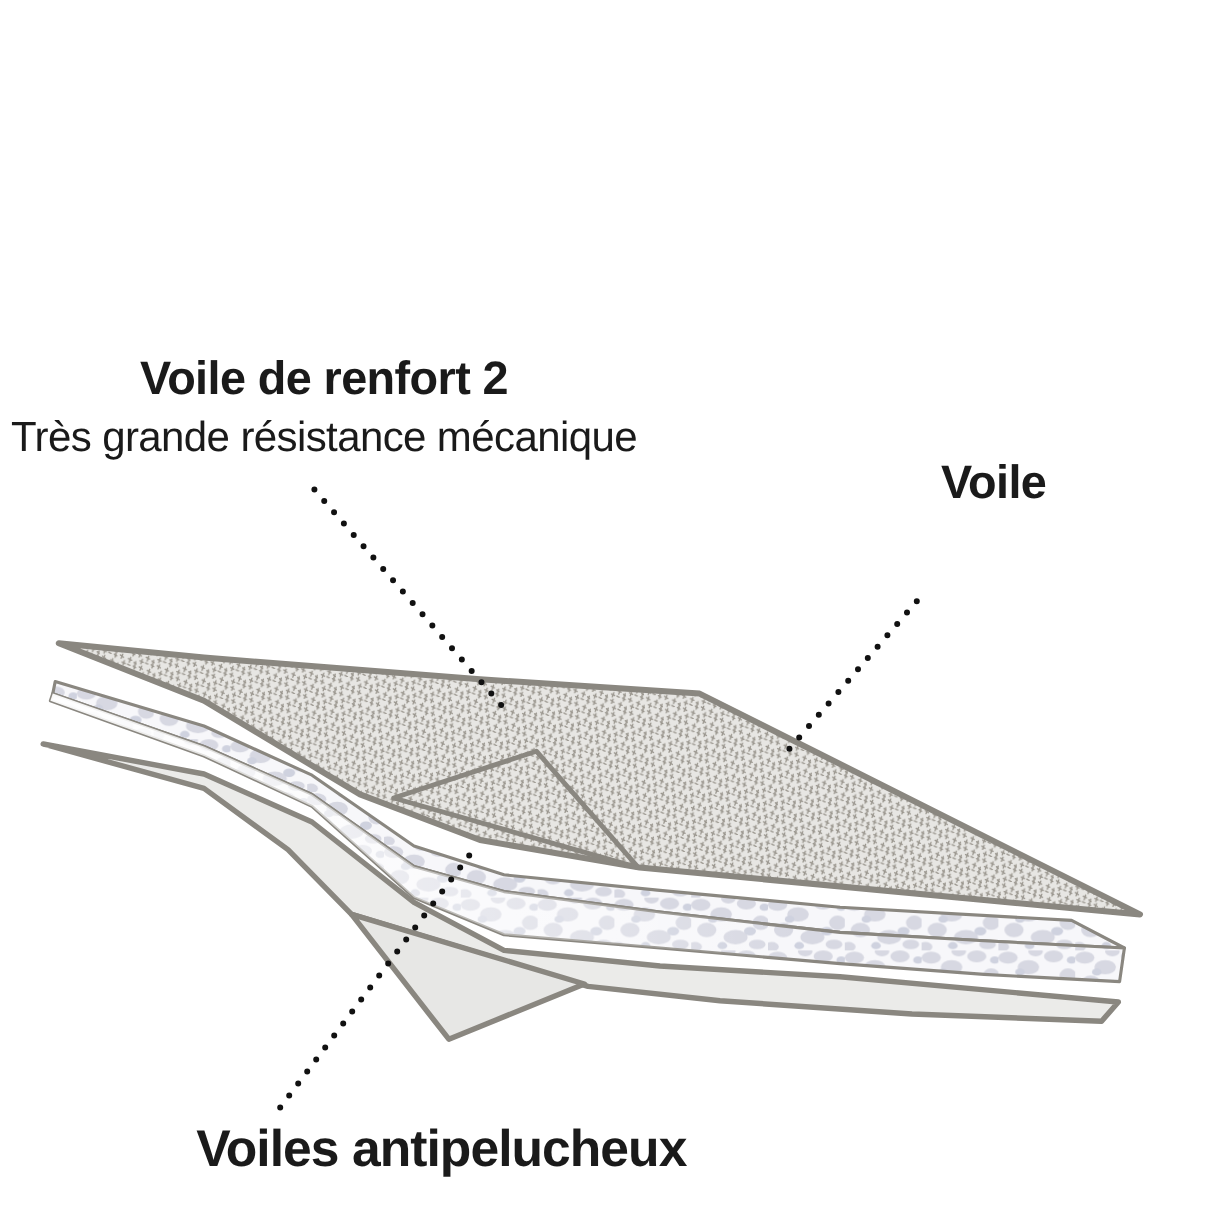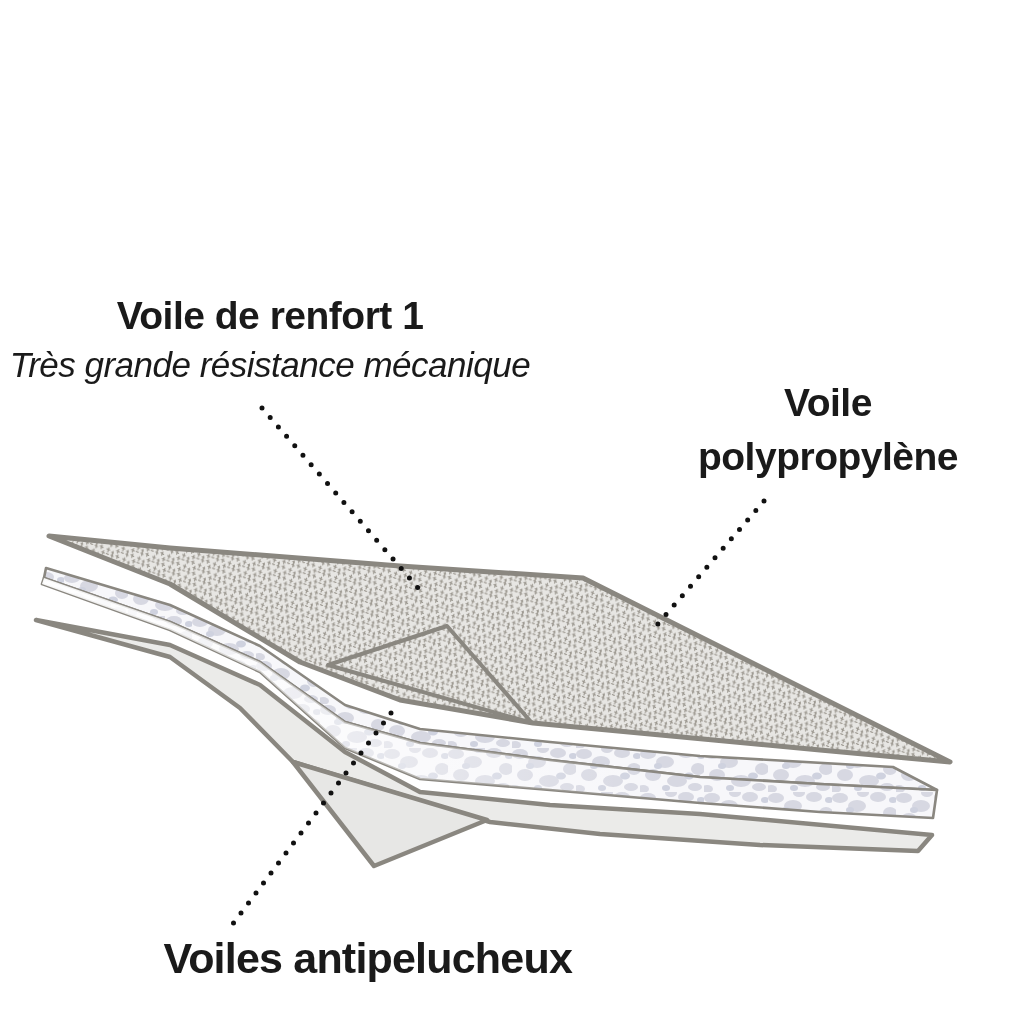--- a/index.html
+++ b/index.html
@@ -14,21 +14,21 @@
     background:var(--banner_bg,#FFD103);
     display:flex;align-items:center;justify-content:center;
   }
   .banner .banner-text{
     font-size:35px;letter-spacing:-0.5px;color:var(--banner_text,#111111);
     font-weight:400;
   }
   .label{position:absolute;text-align:center;line-height:1.15;}
   .label-renfort{left:0px;top:294px;width:540px;}
   .label-renfort .title{font-size:39px;font-weight:700;letter-spacing:-0.5px;}
-  .label-renfort .subtitle{font-size:35px;font-style:italic;font-weight:400;margin-top:6px;letter-spacing:-0.5px;}
+  .label-renfort .subtitle{font-size:35px;font-weight:400;margin-top:6px;letter-spacing:-0.5px;}
   .label-fibres{left:640px;top:376px;width:376px;}
   .label-fibres .line{font-size:39px;font-weight:700;letter-spacing:-0.5px;line-height:1.38;}
   .label-anti{left:52px;top:934px;width:520px;text-align:right;}
   .label-anti .title{font-size:43px;font-weight:700;letter-spacing:-0.8px;}
   svg{position:absolute;left:0;top:0;}
   .sheet-outline{stroke:var(--outline,#8A8780);stroke-linejoin:round;fill:url(#hatch);stroke-width:5;}
   .fold-outline{stroke:var(--outline,#8A8780);stroke-linejoin:round;fill:url(#hatch);stroke-width:4;}
   .mottle-shape{stroke:var(--outline,#8A8780);stroke-linejoin:round;fill:url(#mottle);stroke-width:2.6;}
   .bottom-shape{stroke:var(--outline,#8A8780);stroke-linejoin:round;fill:var(--bottom_sheet_fill,#EBEBE9);stroke-width:4.5;}
   .bottom-fold{stroke:var(--outline,#8A8780);stroke-linejoin:round;fill:#E7E7E5;stroke-width:4.5;}
@@ -90,26 +90,25 @@
     <polygon class="sheet-outline" points="49,536 170,548 400,566 583,578 950,762 820,750 533,723 400,700 300,662 170,584"></polygon>
 
     <polygon class="fold-outline" points="328,665 447,626 532,723"></polygon>
 
     <line class="dotline" x1="262" y1="408" x2="419" y2="589"></line>
     <line class="dotline" x1="764" y1="501" x2="657" y2="625"></line>
     <line class="dotline" x1="391" y1="713" x2="232" y2="925"></line>
   </svg>
 
   <div class="label label-renfort">
-    <div class="title">Voile de renfort 1</div>
+    <div class="title">Voile de renfort 2</div>
     <div class="subtitle">Très grande résistance mécanique</div>
   </div>
 
   <div class="label label-fibres">
     <div class="line">Voile</div>
-    <div class="line">polypropylène</div>
   </div>
 
   <div class="label label-anti">
     <div class="title">Voiles antipelucheux</div>
   </div>
 
 </div>
 
 </body></html>

